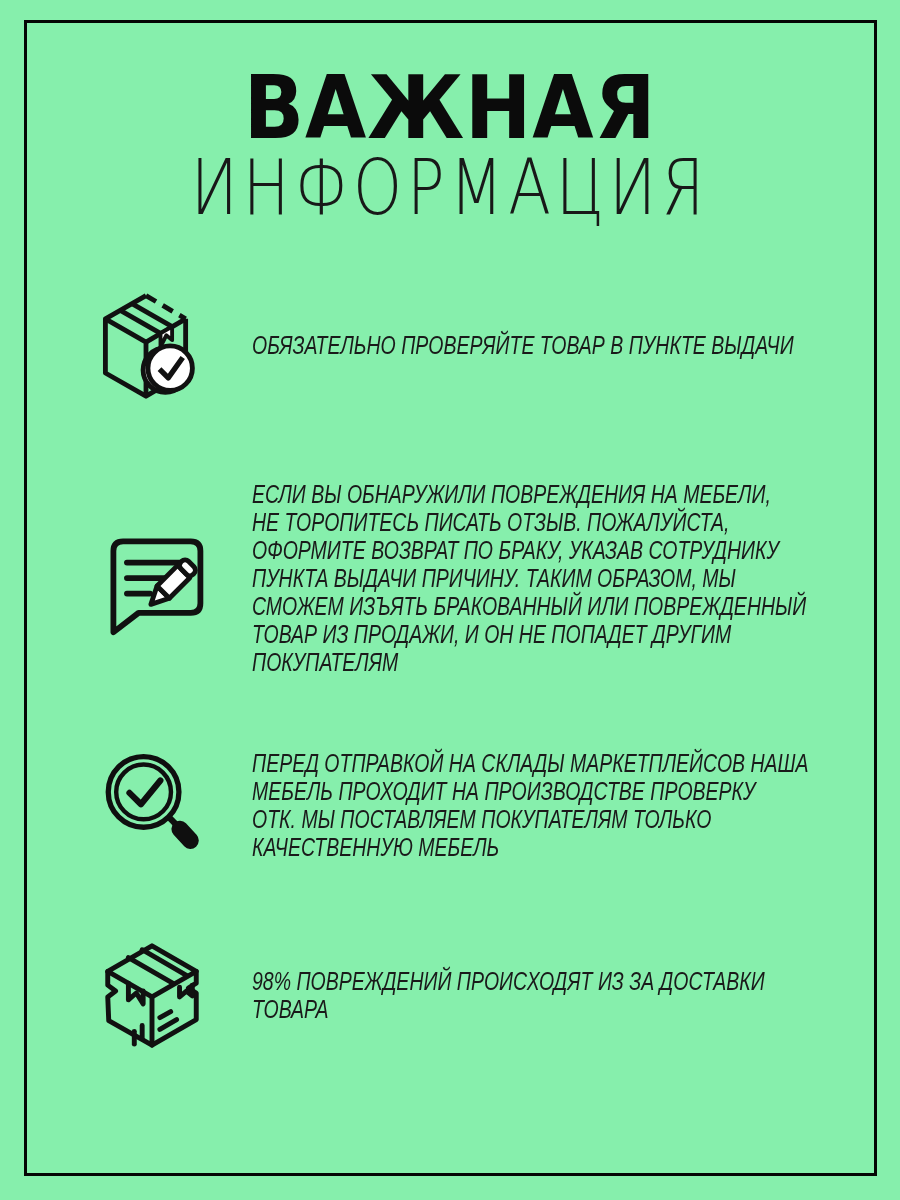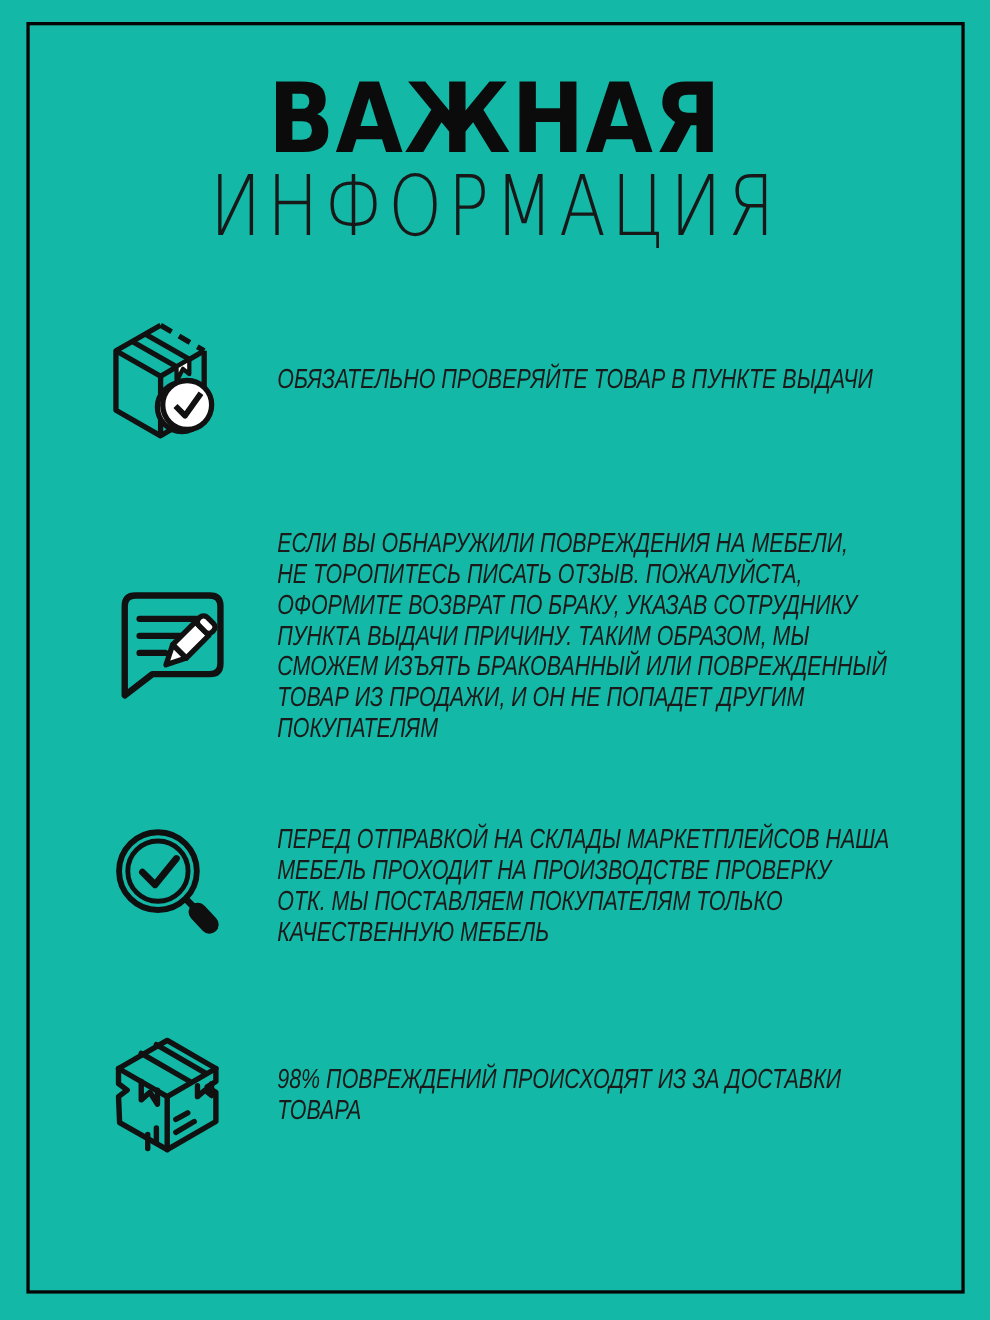--- a/index.html
+++ b/index.html
@@ -1,20 +1,20 @@
 <!DOCTYPE html>
 <html><head>
 <meta charset="utf-8">
 <style>
   html, body { margin: 0; padding: 0; background: #ffffff; }
   .page {
     position: relative;
     width: 900px;
     height: 1200px;
-    background: #14b8a6;
+    background: #86efac;
     overflow: hidden;
     font-family: "Liberation Sans", sans-serif;
   }
   .frame {
     position: absolute;
     left: 24px; top: 20px;
     width: 853px; height: 1156px;
     box-sizing: border-box;
     border: 3px solid #050505;
   }

